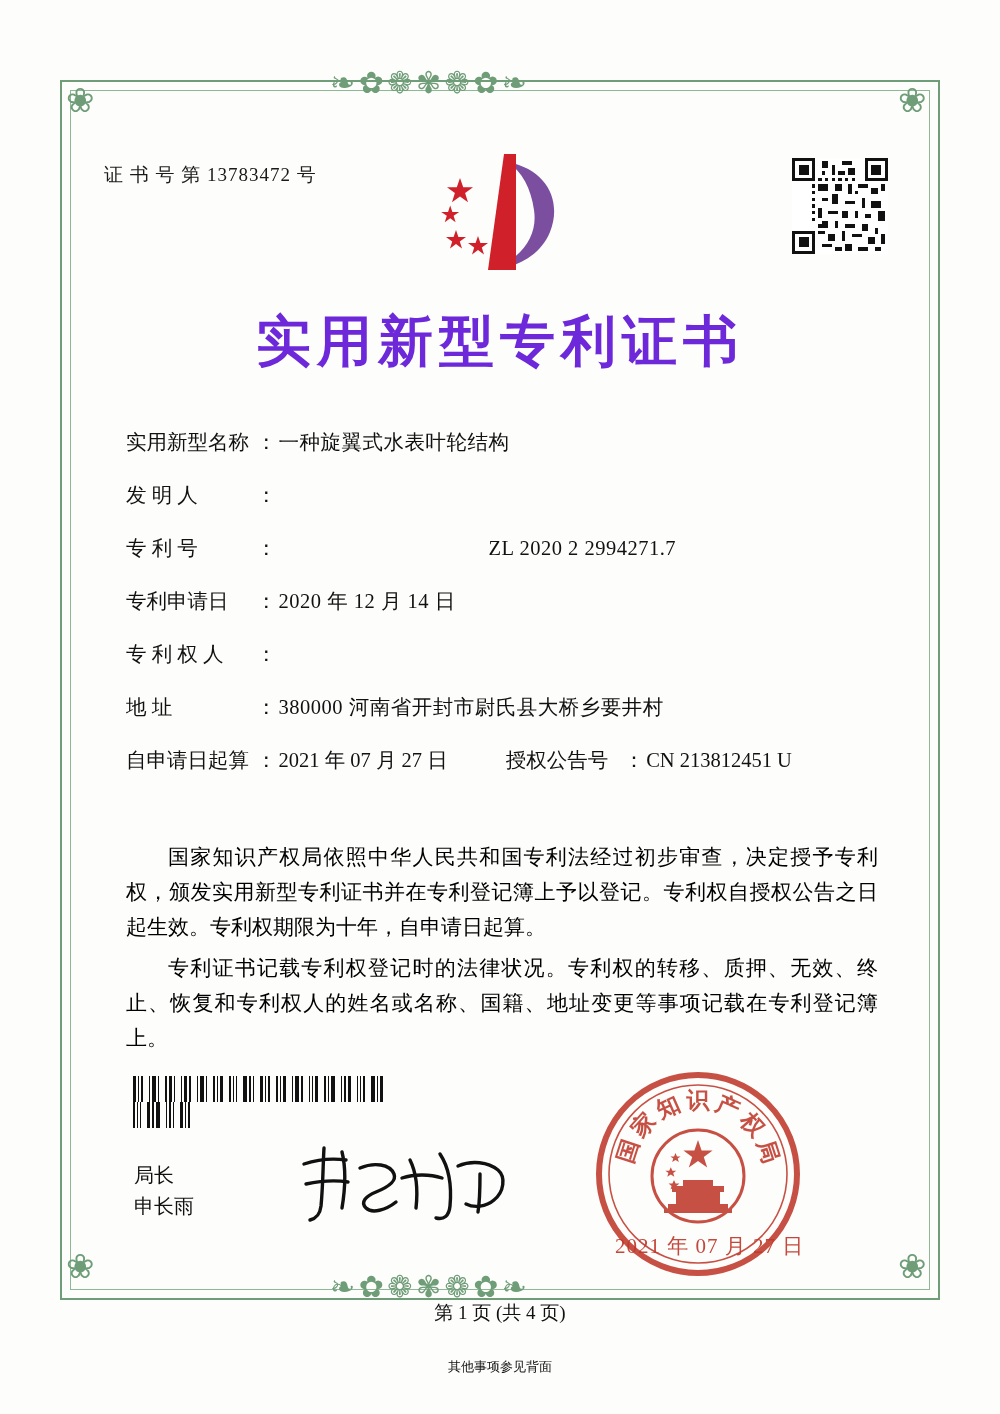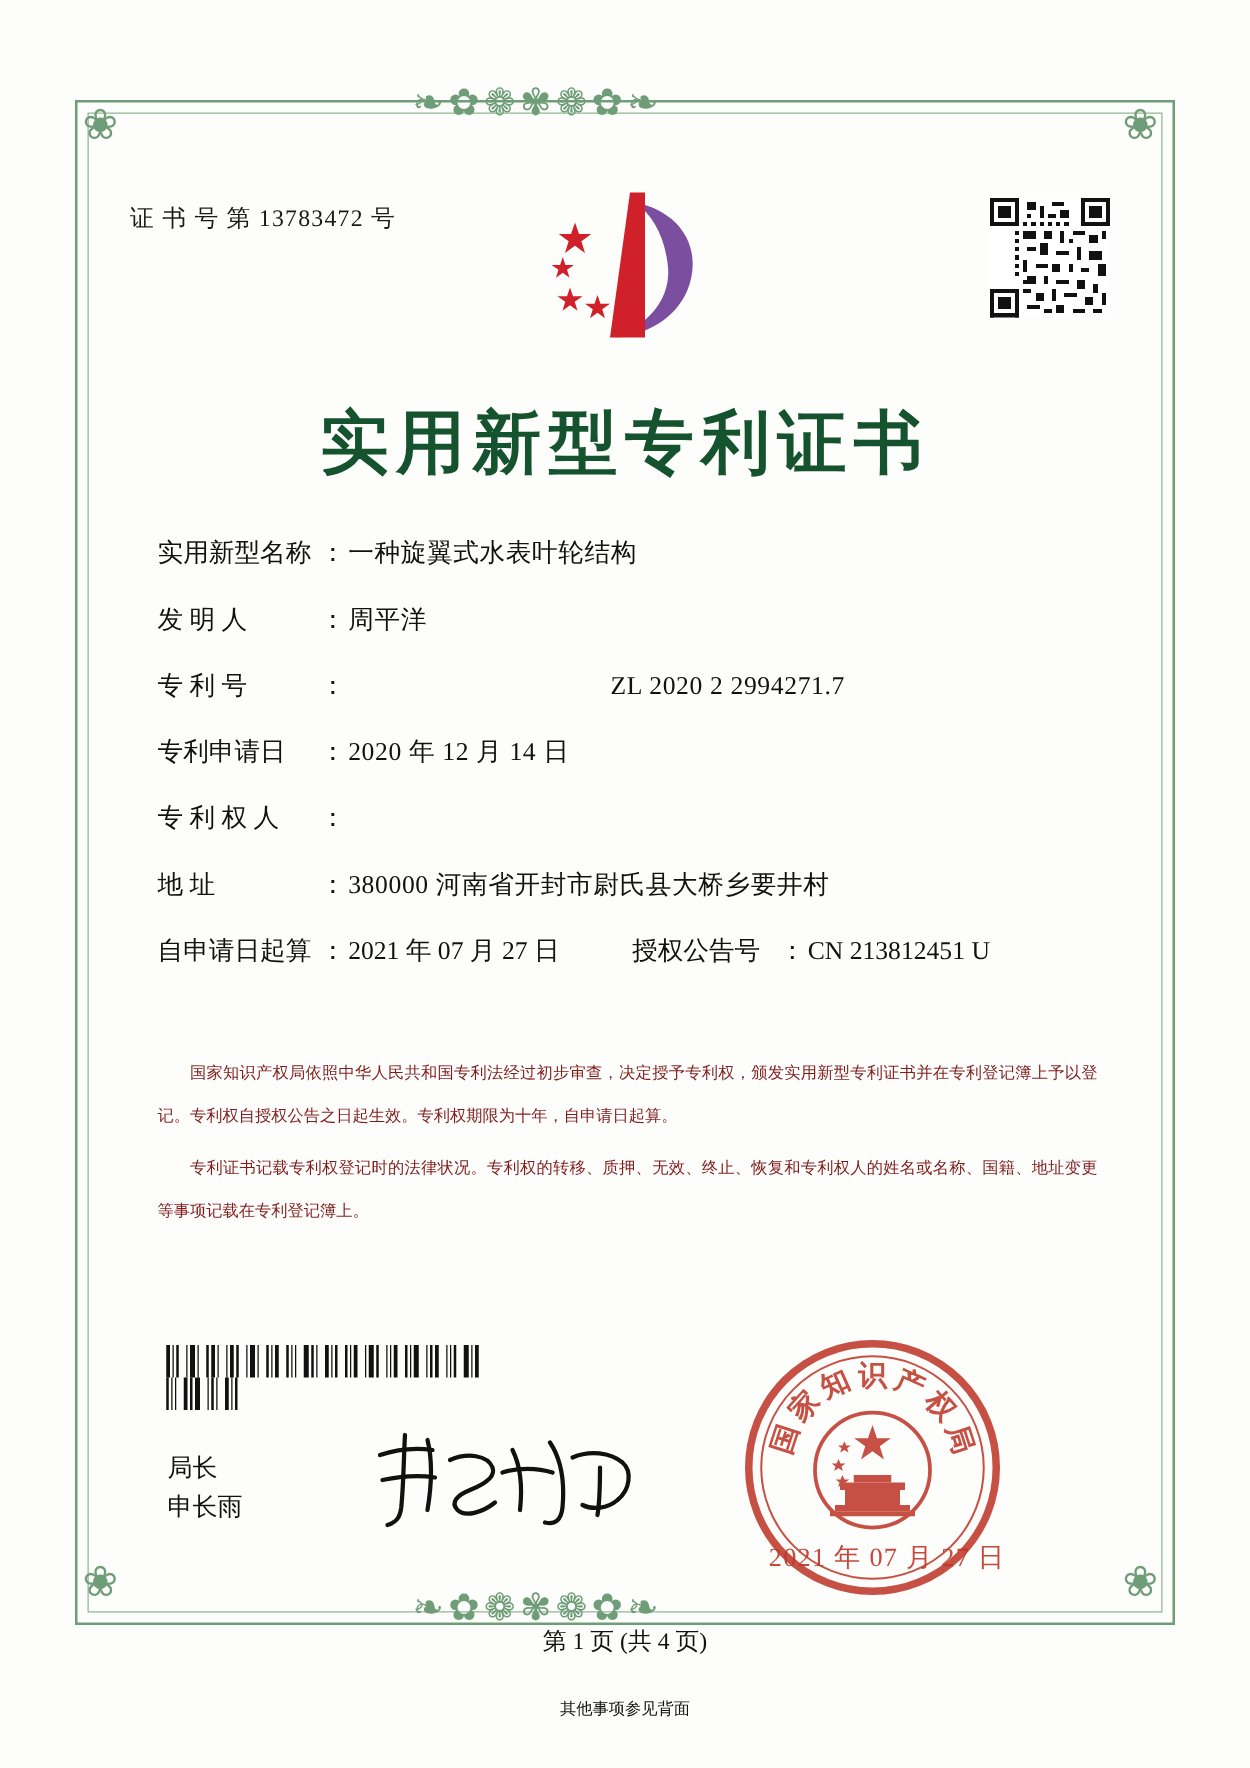--- a/index.html
+++ b/index.html
@@ -99,22 +99,21 @@
   .main-title {
     position: absolute;
     left: 0;
     right: 0;
     top: 305px;
     text-align: center;
     font-size: 55px;
     font-weight: bold;
     letter-spacing: 6px;
     font-family: "DejaVu Serif", "Liberation Serif", serif;
-    color: #14532d;
-    margin-top: 13px;
+    color: #6d28d9;
   }
 
   
   .fields {
     position: absolute;
     left: 126px;
     top: 428px;
     width: 760px;
   }
   .field {
@@ -149,24 +148,24 @@
   }
   .field-split .seg2 { margin-left: 58px; display: flex; align-items: baseline; }
   .field-split .lbl2 { width: 118px; flex: 0 0 118px; display: flex; justify-content: space-between; }
 
   
   .body-text {
     position: absolute;
     left: 126px;
     top: 840px;
     width: 752px;
-    font-size: 13px;
+    font-size: 21px;
     line-height: 35px;
     text-align: justify;
-    color: #7f1d1d;
+    color: #000000;
   }
   .body-text p { margin: 0 0 6px 0; text-indent: 2em; }
 
   
   .barcode {
     position: absolute;
     left: 133px;
     top: 1076px;
     width: 258px;
     height: 26px;
@@ -352,21 +351,20 @@
 
     <div class="field">
       <span class="lbl tight">实用新型名称</span>
       <span class="colon">：</span>
       <span class="val">一种旋翼式水表叶轮结构</span>
     </div>
 
     <div class="field">
       <span class="lbl">发  明  人</span>
       <span class="colon">：</span>
-      <span class="val">周平洋</span>
     </div>
 
     <div class="field">
       <span class="lbl">专   利   号</span>
       <span class="colon">：</span>
       <span class="val mono-ish">ZL 2020 2 2994271.7</span>
     </div>
 
     <div class="field">
       <span class="lbl tight">专利申请日</span>

